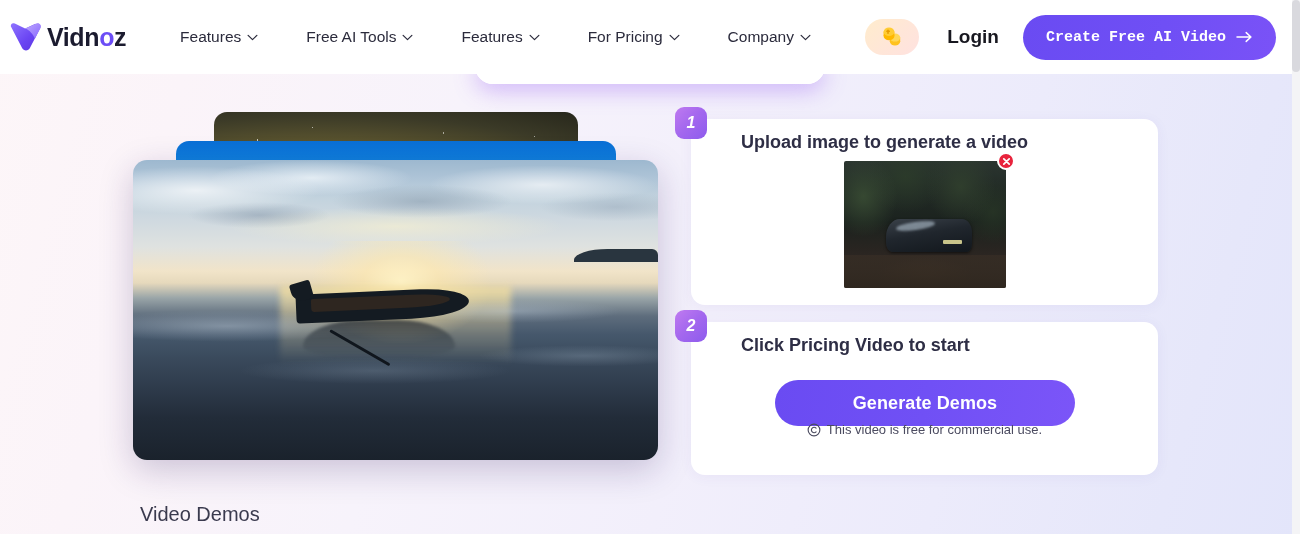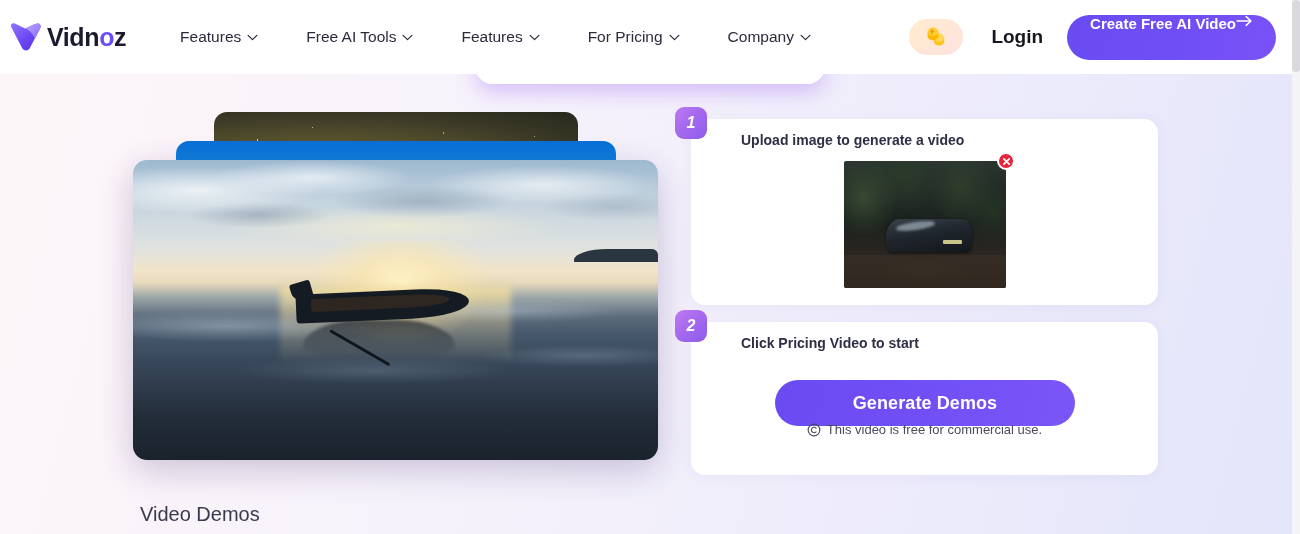--- a/index.html
+++ b/index.html
@@ -146,25 +146,26 @@
   }
   .cta-btn {
     height: 45px;
     padding: 0 23px;
     border-radius: 23px;
     background: linear-gradient(100deg, #6a4bf2 0%, #6f4ff5 55%, #7a52f7 100%);
     color: #fff;
     font-size: 15px;
     font-weight: 700;
     display: flex;
-    gap: 0;
+    align-items: center;
+    gap: 10px;
     border: none;
     cursor: pointer;
     white-space: nowrap;
-    font-family: Liberation Sans, sans-serif;
+    font-family: Liberation Mono, monospace;
   }
 
   
   .scrollbar-track {
     position: absolute;
     top: 0; right: 0;
     width: 8px;
     height: 534px;
     background: #f4f4f6;
     z-index: 60;
@@ -392,21 +393,21 @@
     font-style: italic;
     display: flex;
     align-items: center;
     justify-content: center;
     font-family: "Liberation Sans", sans-serif;
   }
   .step-title {
     position: absolute;
     left: 50px;
     top: 13px;
-    font-size: 14px;
+    font-size: 18px;
     font-weight: 600;
     color: #2e2e45;
     white-space: nowrap;
   }
 
   
   .thumb-wrap {
     position: absolute;
     left: 153px;
     top: 42px;

